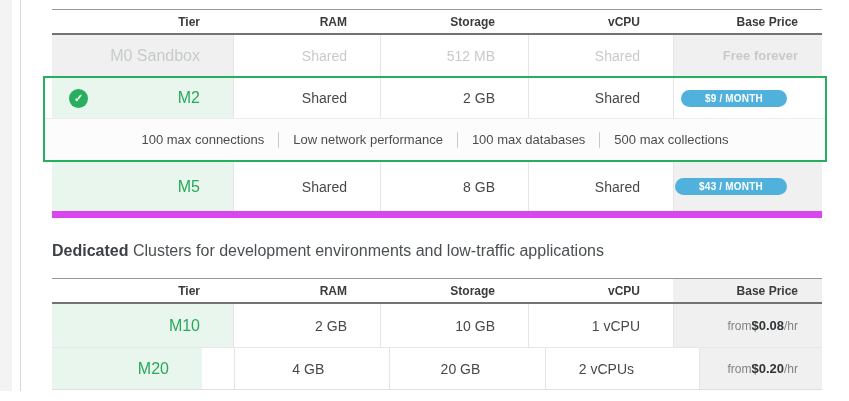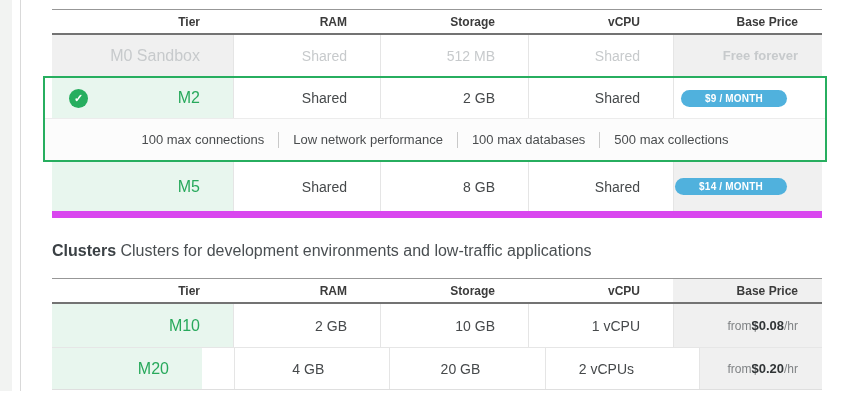--- a/index.html
+++ b/index.html
@@ -105,27 +105,27 @@
           <span>500 max collections</span>
         </div>
       </div>
 
       <div class="row vals m5">
         <div class="cell c-tier tier-green">M5</div>
         <div class="cell c-ram">Shared</div>
         <div class="cell c-sto">8 GB</div>
         <div class="cell c-vcpu">Shared</div>
         <div class="cell c-price badge-cell">
-          <span class="badge">$14 / MONTH</span>
+          <span class="badge">$43 / MONTH</span>
         </div>
       </div>
     </div>
 
     <div class="heading">
-      <span class="hbold">Clusters</span><span> Clusters for development environments and low-traffic applications</span>
+      <span class="hbold">Dedicated</span><span> Clusters for development environments and low-traffic applications</span>
     </div>
 
     <div class="dedic">
       <div class="thead">
         <div class="cell c-tier">Tier</div>
         <div class="cell c-ram">RAM</div>
         <div class="cell c-sto">Storage</div>
         <div class="cell c-vcpu">vCPU</div>
         <div class="cell c-price">Base Price</div>
       </div>

